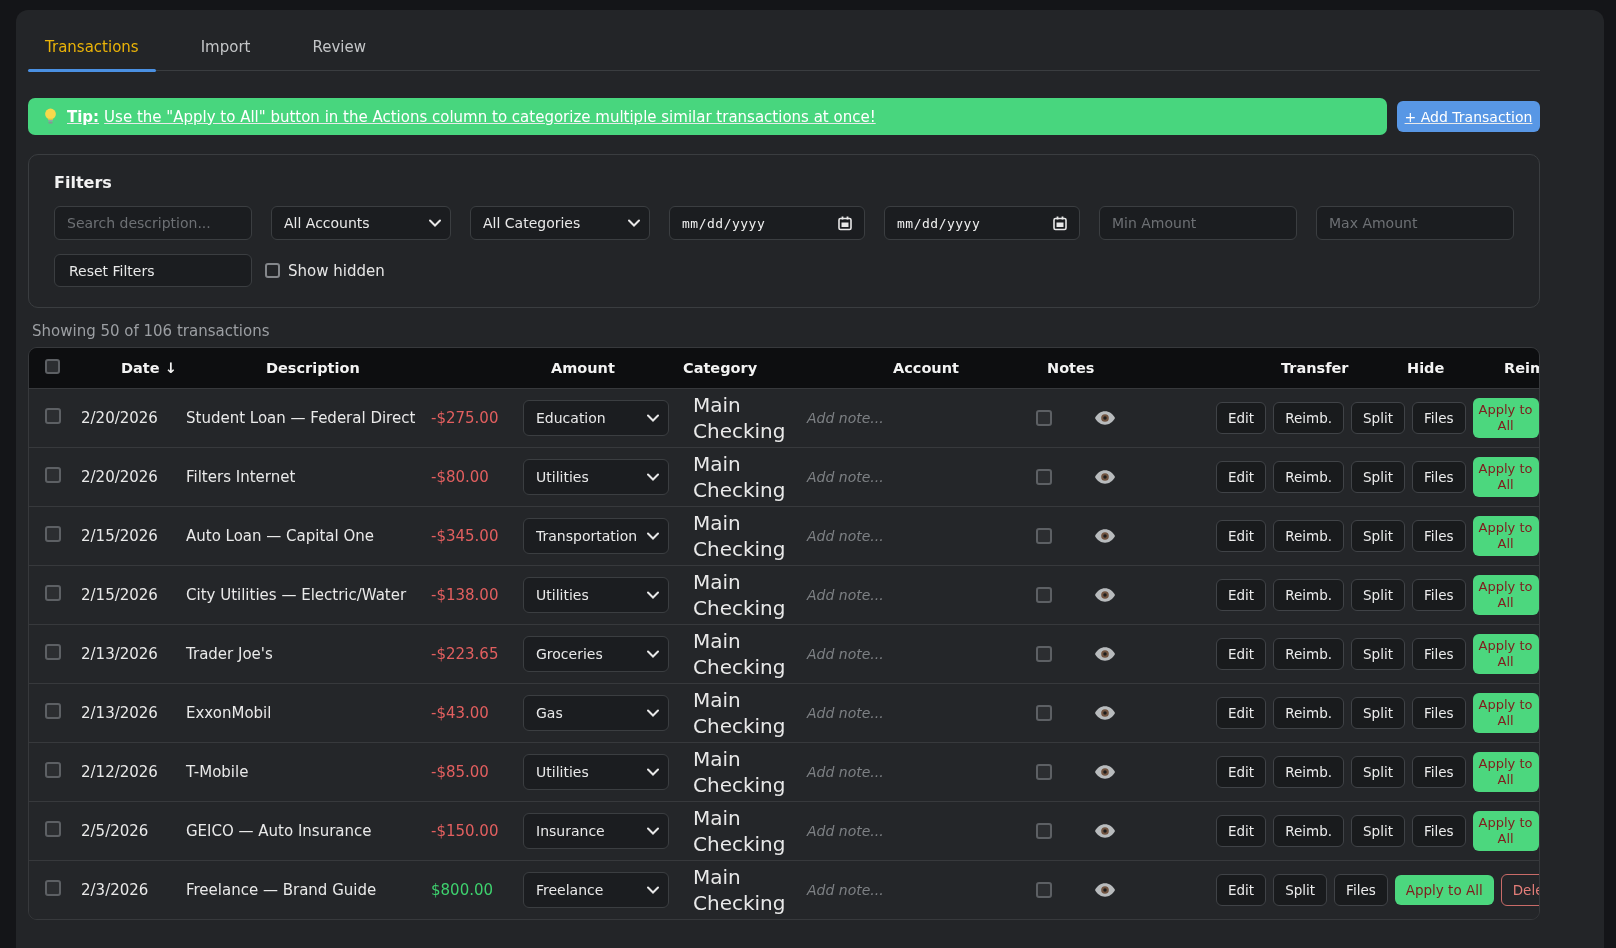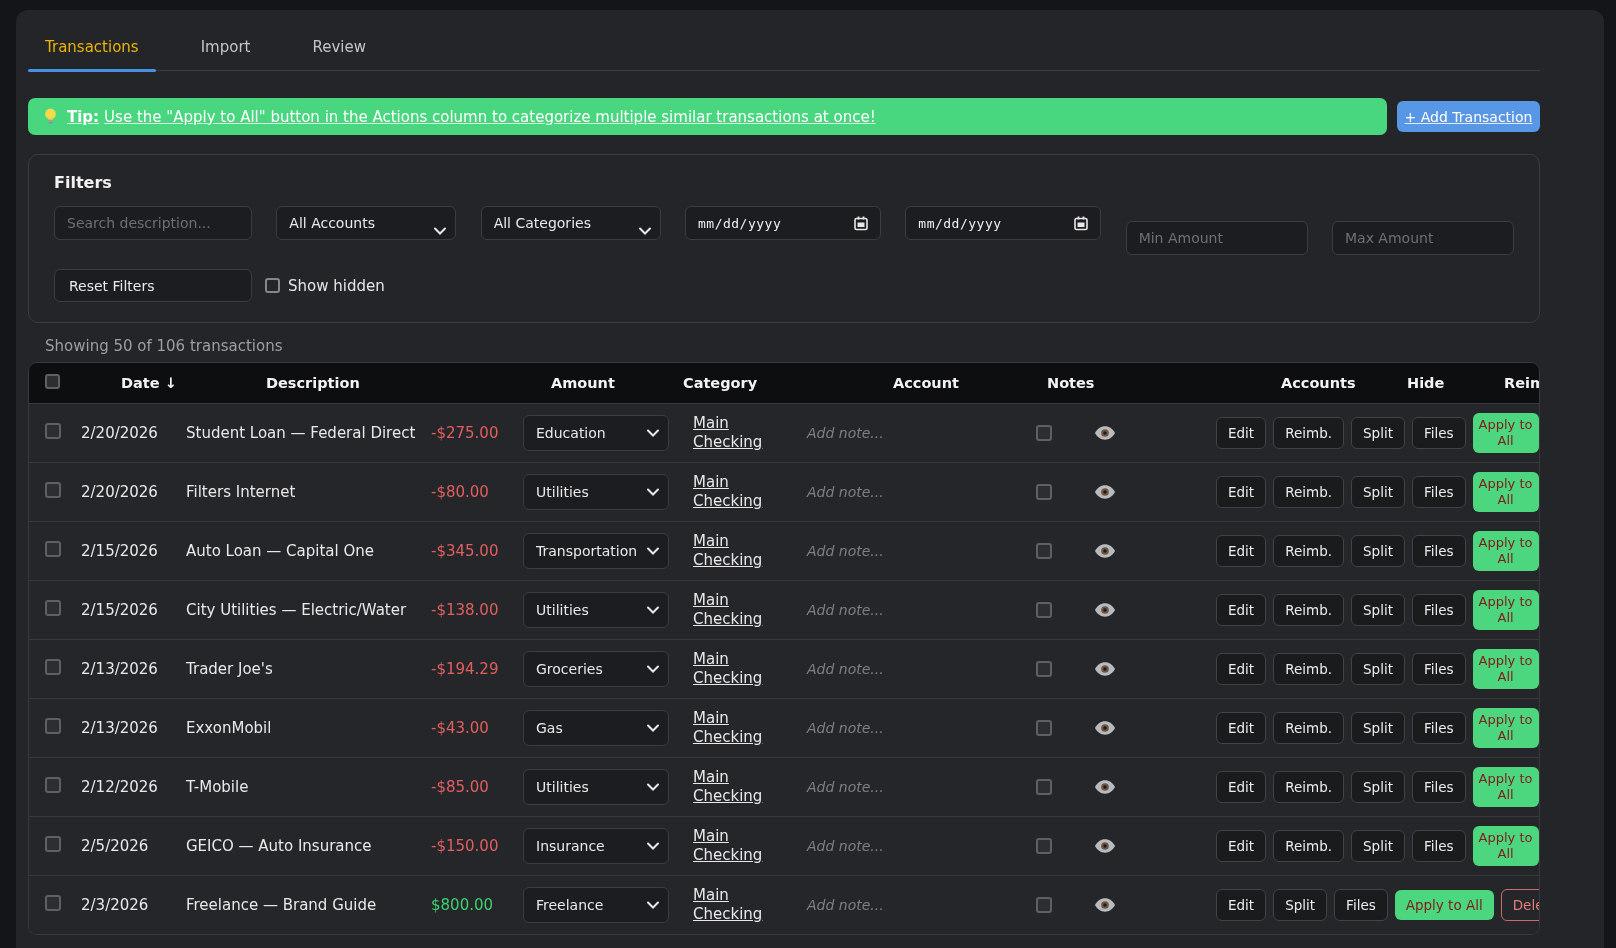--- a/index.html
+++ b/index.html
@@ -42,21 +42,21 @@
 
   
   .filters { margin-top:19px; border:1px solid #3a3d40; border-radius:10px; padding:18px 25px 20px; }
   .filters-title { font-weight:700; font-size:16px; color:#f2f2f2; }
   .filter-grid { display:flex; justify-content:space-between; margin-top:14px; }
   .input {
     height:34px; background:#1b1d20; border:1px solid #3b3e41; border-radius:6px;
     color:#e9e9e9; font-size:14px; font-family:inherit; padding:0 12px; outline:none;
   }
   .input::placeholder { color:#6d7074; }
-  .w-search { width:198px; } .w-sel { width:180px; } .w-date { width:196px; } .w-amt { width:182px;margin-top:15px; }
+  .w-search { width:198px; } .w-sel { width:180px; } .w-date { width:196px; } .w-amt { width:198px; }
   .sel-wrap { position:relative; display:inline-block; }
   select.sel { appearance:none; -webkit-appearance:none; width:100%; padding-right:28px; cursor:pointer; }
   .chev { position:absolute; right:10px; top:50%; transform:translateY(-50%); pointer-events:none; display:flex; }
   .date-mock { display:flex; align-items:center; justify-content:space-between; cursor:text; }
   .date-text { font-family:"DejaVu Sans Mono", monospace; font-size:13px; color:#f0f0f0; letter-spacing:0.5px; }
   .cal { display:flex; }
   .filter-row2 { margin-top:14px; display:flex; align-items:center; }
   .reset-btn {
     width:198px; height:33px; text-align:left; padding:0 14px;
     background:#1b1d20; border:1px solid #3b3e41; border-radius:6px;
@@ -66,34 +66,34 @@
 
   
   input[type="checkbox"] {
     appearance:none; -webkit-appearance:none; margin:0; cursor:pointer;
     width:15px; height:15px; border:2px solid #5d6064; border-radius:3px; background:#2c2e31;
   }
   .row input[type="checkbox"] { width:16px; height:16px; }
   .show-hidden input[type="checkbox"] { border-color:#84878b; background:#232528; }
 
   
-  .summary { margin:14px 17px 7px; color:#9c9fa3; font-size:15px; }
+  .summary { margin:14px 4px 7px; color:#9c9fa3; font-size:15px; }
   .table { border:1px solid #37393c; border-radius:9px; overflow:hidden; background:#242629; }
   .thead, .row {
     display:grid;
     grid-template-columns:36px 105px 245px 92px 170px 114px 194px 86px 57px 72px 1fr;
     align-items:center; padding-left:16px;
   }
   .thead { background:#0d0e10; height:40px; font-weight:700; font-size:14.5px; color:#f3f3f3;gap:40px; }
   .row { min-height:59px; border-top:1px solid #37393c; font-size:15px; background:#242629; }
   .amount.neg { color:#e25f5f; }
   .amount.pos { color:#3ed16e; }
   .cat-wrap { width:146px; }
   .cat-select { height:36px; font-size:14px; }
-  .account-cell { font-size:15px; line-height:1.3; padding-right:28px;text-decoration:underline; }
+  .account-cell { font-size:20px; line-height:1.3; padding-right:28px; }
   .notes { font-style:italic; color:#7d8084; font-size:14px; cursor:text; }
   .transfer-cell { display:flex; justify-content:center; }
   .hide-cell { padding-left:8px; display:flex; }
   .eye { display:flex; opacity:.9; cursor:pointer; }
   .actions-cell { display:flex; align-items:center; gap:7px; padding-right:12px; }
   .btn { border-radius:6px; font-size:13.5px; font-family:inherit; cursor:pointer; white-space:nowrap; }
   .btn-dark { background:#191b1d; border:1px solid #404347; color:#ececec; padding:7px 11px; }
   .btn-apply { background:#4cd77e; border:none; color:#7f1d1d; padding:7px 11px; }
   .btn-apply.narrow { width:66px; padding:4px 5px; line-height:1.2; font-size:13px; white-space:normal; text-align:center; }
   .btn-delete { background:transparent; border:1px solid #c96b68; color:#e47e79; padding:7px 11px; }
@@ -187,21 +187,21 @@
 
   <div class="table">
     <div class="thead">
       <div><input type="checkbox" style=""></div>
       <div>Date ↓</div>
       <div>Description</div>
       <div>Amount</div>
       <div>Category</div>
       <div>Account</div>
       <div>Notes</div>
-      <div>Accounts</div>
+      <div>Transfer</div>
       <div>Hide</div>
       <div>Reimb.</div>
       <div>Actions</div>
     </div>
     <div id="table-body">
         <div class="row">
     <div><input type="checkbox" style=""></div>
     <div>2/20/2026</div>
     <div style="padding-right:10px">Student Loan — Federal Direct</div>
     <div class="amount neg">-$275.00</div>
@@ -349,21 +349,21 @@
             <button class="btn btn-dark">Reimb.</button>
             <button class="btn btn-dark">Split</button>
             <button class="btn btn-dark">Files</button>
             <button class="btn btn-apply narrow">Apply to All</button>
           </div>
   </div>
         <div class="row">
     <div><input type="checkbox" style=""></div>
     <div>2/13/2026</div>
     <div style="padding-right:10px">Trader Joe's</div>
-    <div class="amount neg">-$194.29</div>
+    <div class="amount neg">-$223.65</div>
     <div>
       <span class="sel-wrap cat-wrap">
         <select class="input sel cat-select"><option>Groceries</option></select>
         <span class="chev">
           <svg width="12" height="8" viewBox="0 0 12 8">
                   <path d="M1 1.5l5 5 5-5" stroke="#e8e8e8" stroke-width="2" fill="none" stroke-linecap="round"></path>
                 </svg>
         </span>
       </span>
     </div>

